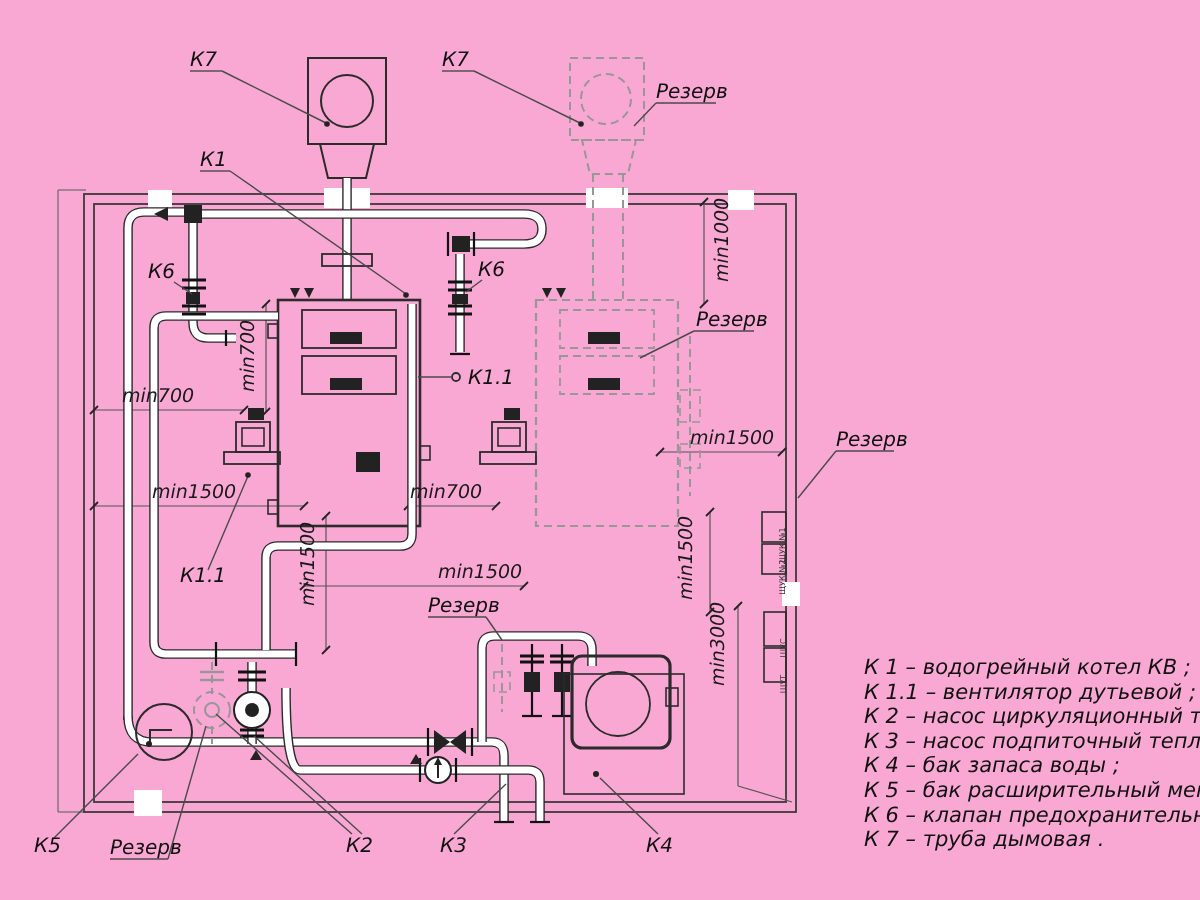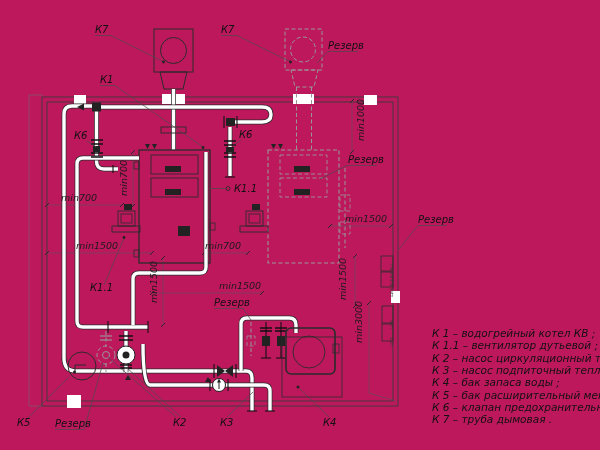--- a/index.html
+++ b/index.html
@@ -1,16 +1,16 @@
 <!DOCTYPE html>
 <html><head>
 <meta charset="utf-8">
 <style>
   html,body{margin:0;padding:0;background:#fff;}
-  #stage{position:relative;width:600px;height:450px;overflow:hidden;background:#be185d;
+  #stage{position:relative;width:600px;height:450px;overflow:hidden;background:#f9a8d4;
          font-family:"DejaVu Sans",sans-serif;}
   svg{position:absolute;left:0;top:0;}
   
   .wall{stroke:#3a3a3a;stroke-width:0.9;fill:none;}
   .thin{stroke:#6a6a6a;stroke-width:0.6;fill:none;}
   .dimln{stroke:#555;stroke-width:0.6;fill:none;}
   .tick{stroke:#222;stroke-width:0.9;}
   .solid{stroke:#2b2b2b;fill:none;}
   .res{stroke:#979797;fill:none;}
   .resd{stroke:#979797;fill:none;stroke-dasharray:4 2.5;}

